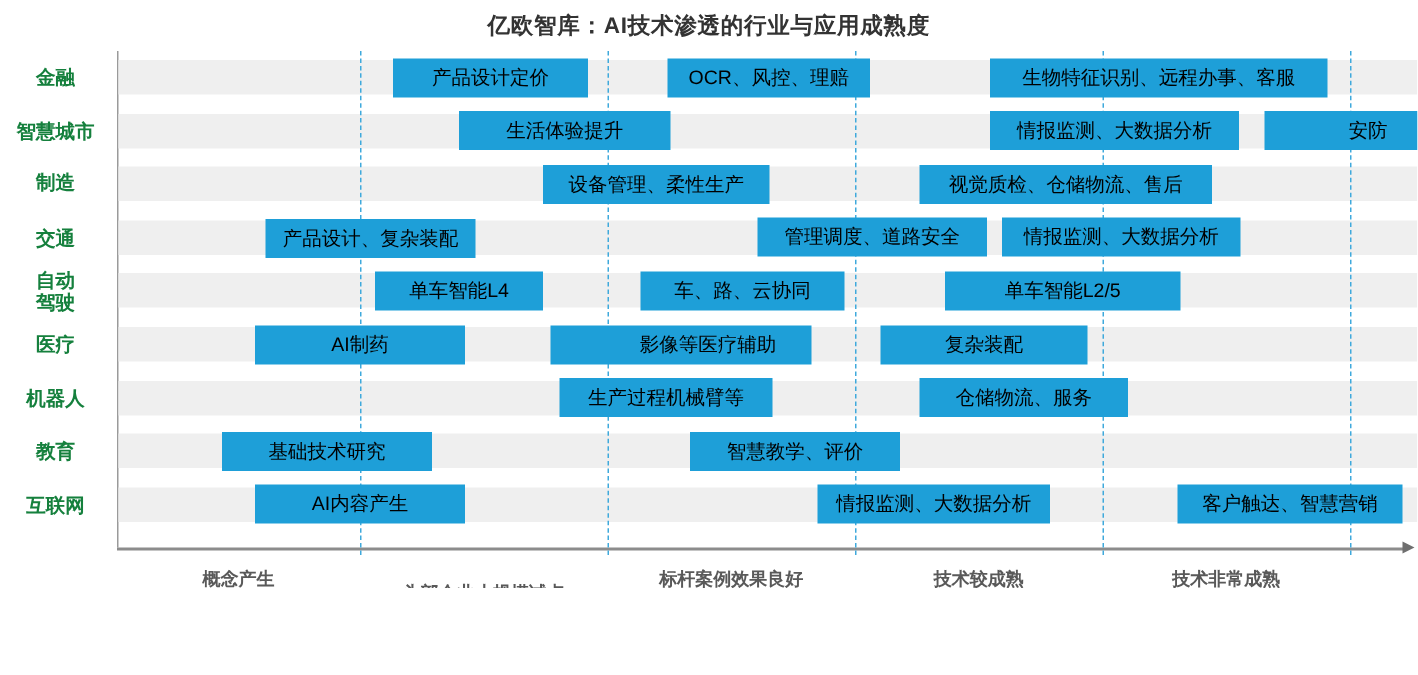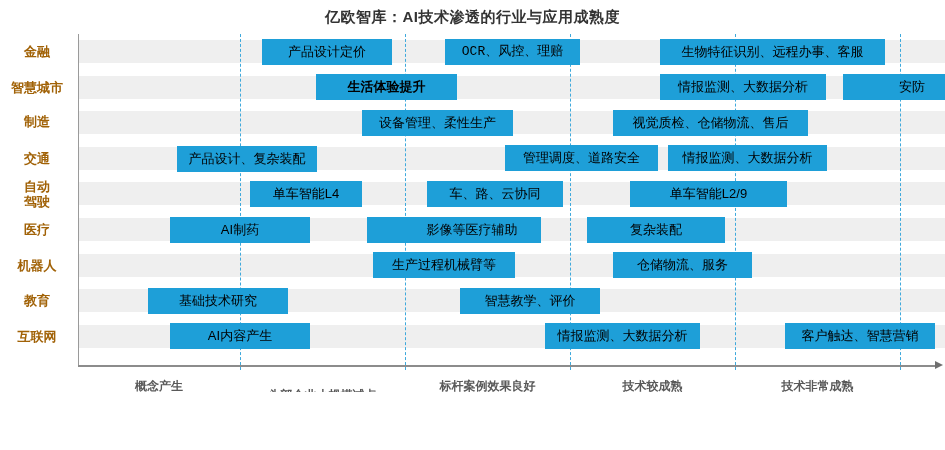--- a/index.html
+++ b/index.html
@@ -15,21 +15,21 @@
   .y-axis{position:absolute;left:78px;top:34px;width:1px;height:331px;background:#9a9a9a;}
   .x-axis{position:absolute;left:78px;top:365px;width:858px;height:1.5px;background:#8c8c8c;}
   .x-axis-arrow{
     position:absolute;left:935px;top:361px;width:0;height:0;
     border-left:8px solid #6f6f6f;border-top:4.5px solid transparent;border-bottom:4.5px solid transparent;
   }
   .stripe{position:absolute;left:79px;width:866px;height:23px;background:#efefef;z-index:1;}
   .gridline{position:absolute;top:34px;height:336px;width:0;border-left:1px dashed #3fa9dc;z-index:2;}
   .industry-label{
     position:absolute;left:0;width:74px;text-align:center;z-index:3;
-    font-size:13px;font-weight:bold;color:#a16207;white-space:pre-line;line-height:15px;
+    font-size:13px;font-weight:bold;color:#15803d;white-space:pre-line;line-height:15px;
   }
   .app-box{
     position:absolute;height:26px;line-height:26px;z-index:4;
     color:#000000;font-size:13px;text-align:center;white-space:nowrap;overflow:hidden;
   }
   .stage-label{
     position:absolute;top:374px;height:42px;display:flex;align-items:center;justify-content:center;
     font-size:12px;font-weight:bold;color:#595959;text-align:center;line-height:17px;white-space:pre-line;z-index:3;
   }
   .source-note{
@@ -70,33 +70,33 @@
         <div class="industry-label" style="top: 150.8px;">交通</div>
         <div class="industry-label" style="top: 178.9px;">自动
 驾驶</div>
         <div class="industry-label" style="top: 222px;">医疗</div>
         <div class="industry-label" style="top: 257.6px;">机器人</div>
         <div class="industry-label" style="top: 293.2px;">教育</div>
         <div class="industry-label" style="top: 328.8px;">互联网</div>
       </div>
     <div id="boxes">
         <div class="app-box" style="left: 262px; width: 130px; top: 38.5px; background: rgb(30, 159, 216);">产品设计定价</div>
-        <div class="app-box" style="left: 445px; width: 135px; top: 38.5px; background: rgb(30, 159, 216); font-family: Liberation Mono, monospace;">OCR、风控、理赔</div>
+        <div class="app-box" style="left: 445px; width: 135px; top: 38.5px; background: rgb(30, 159, 216);">OCR、风控、理赔</div>
         <div class="app-box" style="left: 660px; width: 225px; top: 38.5px; background: rgb(30, 159, 216);">生物特征识别、远程办事、客服</div>
-        <div class="app-box" style="left: 316px; width: 141px; top: 74.1px; background: rgb(30, 159, 216); font-weight: bold;">生活体验提升</div>
+        <div class="app-box" style="left: 306px; width: 141px; top: 74.1px; background: rgb(30, 159, 216);">生活体验提升</div>
         <div class="app-box" style="left: 660px; width: 166px; top: 74.1px; background: rgb(30, 159, 216);">情报监测、大数据分析</div>
         <div class="app-box" style="left: 843px; width: 92px; top: 74.1px; background: rgb(30, 159, 216); padding-left: 23px;">安防</div>
         <div class="app-box" style="left: 177px; width: 140px; top: 109.7px; background: rgb(30, 159, 216); margin-top: 36px;">产品设计、复杂装配</div>
         <div class="app-box" style="left: 362px; width: 151px; top: 109.7px; background: rgb(30, 159, 216);">设备管理、柔性生产</div>
         <div class="app-box" style="left: 613px; width: 195px; top: 109.7px; background: rgb(30, 159, 216);">视觉质检、仓储物流、售后</div>
         <div class="app-box" style="left: 505px; width: 153px; top: 145.3px; background: rgb(30, 159, 216);">管理调度、道路安全</div>
         <div class="app-box" style="left: 668px; width: 159px; top: 145.3px; background: rgb(30, 159, 216);">情报监测、大数据分析</div>
         <div class="app-box" style="left: 250px; width: 112px; top: 180.9px; background: rgb(30, 159, 216);">单车智能L4</div>
         <div class="app-box" style="left: 427px; width: 136px; top: 180.9px; background: rgb(30, 159, 216);">车、路、云协同</div>
-        <div class="app-box" style="left: 630px; width: 157px; top: 180.9px; background: rgb(30, 159, 216);">单车智能L2/9</div>
+        <div class="app-box" style="left: 630px; width: 157px; top: 180.9px; background: rgb(30, 159, 216);">单车智能L2/5</div>
         <div class="app-box" style="left: 170px; width: 140px; top: 216.5px; background: rgb(30, 159, 216);">AI制药</div>
         <div class="app-box" style="left: 367px; width: 138px; top: 216.5px; background: rgb(30, 159, 216); padding-left: 36px;">影像等医疗辅助</div>
         <div class="app-box" style="left: 587px; width: 138px; top: 216.5px; background: rgb(30, 159, 216);">复杂装配</div>
         <div class="app-box" style="left: 373px; width: 142px; top: 252.1px; background: rgb(30, 159, 216);">生产过程机械臂等</div>
         <div class="app-box" style="left: 613px; width: 139px; top: 252.1px; background: rgb(30, 159, 216);">仓储物流、服务</div>
         <div class="app-box" style="left: 148px; width: 140px; top: 287.7px; background: rgb(30, 159, 216);">基础技术研究</div>
         <div class="app-box" style="left: 460px; width: 140px; top: 287.7px; background: rgb(30, 159, 216);">智慧教学、评价</div>
         <div class="app-box" style="left: 170px; width: 140px; top: 323.3px; background: rgb(30, 159, 216);">AI内容产生</div>
         <div class="app-box" style="left: 545px; width: 155px; top: 323.3px; background: rgb(30, 159, 216);">情报监测、大数据分析</div>
         <div class="app-box" style="left: 785px; width: 150px; top: 323.3px; background: rgb(30, 159, 216);">客户触达、智慧营销</div>

